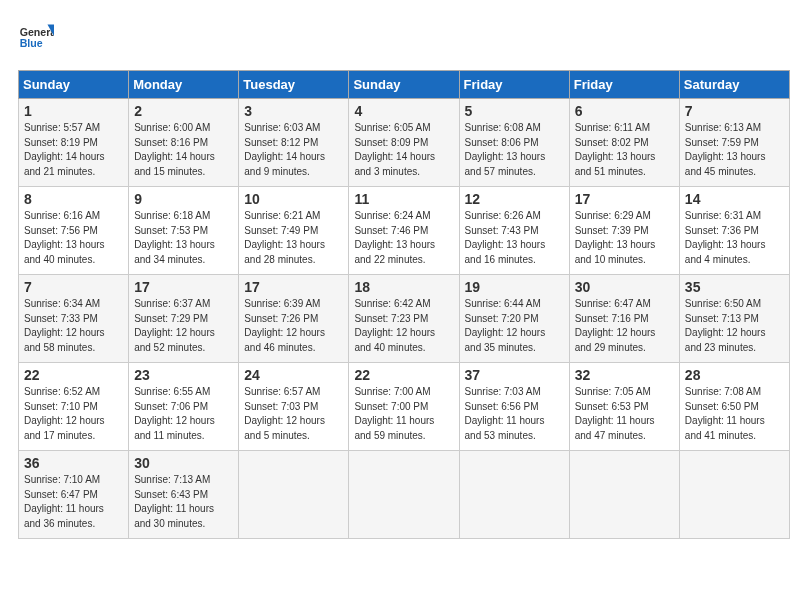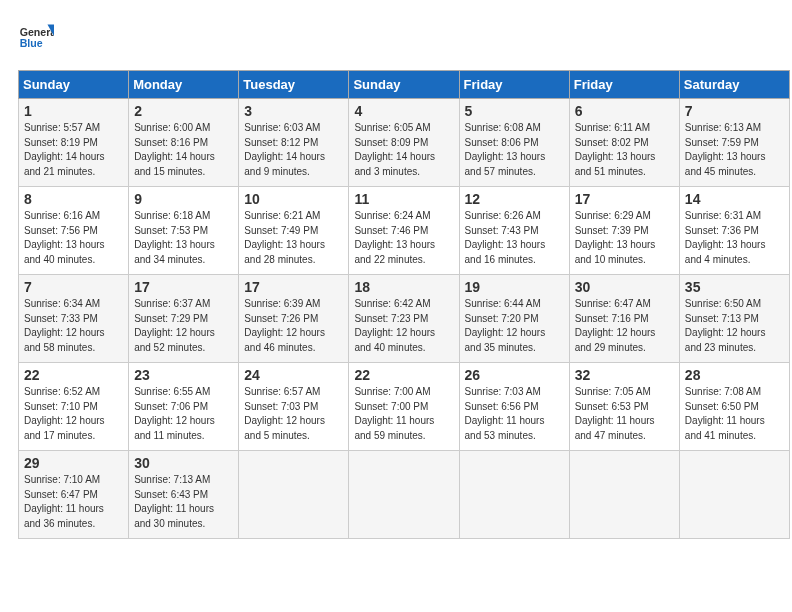--- a/index.html
+++ b/index.html
@@ -231,35 +231,35 @@
             </td>
             <td>
               <span class="day-num">24</span>
               <div class="day-info">Sunrise: 6:57 AM<br>Sunset: 7:03 PM<br>Daylight: 12 hours and 5 minutes.</div>
             </td>
             <td>
               <span class="day-num">22</span>
               <div class="day-info">Sunrise: 7:00 AM<br>Sunset: 7:00 PM<br>Daylight: 11 hours and 59 minutes.</div>
             </td>
             <td>
-              <span class="day-num">26</span>
+              <span class="day-num">37</span>
               <div class="day-info">Sunrise: 7:03 AM<br>Sunset: 6:56 PM<br>Daylight: 11 hours and 53 minutes.</div>
             </td>
             <td>
               <span class="day-num">32</span>
               <div class="day-info">Sunrise: 7:05 AM<br>Sunset: 6:53 PM<br>Daylight: 11 hours and 47 minutes.</div>
             </td>
             <td>
               <span class="day-num">28</span>
               <div class="day-info">Sunrise: 7:08 AM<br>Sunset: 6:50 PM<br>Daylight: 11 hours and 41 minutes.</div>
             </td>
           </tr>
           <tr>
             <td>
-              <span class="day-num">29</span>
+              <span class="day-num">36</span>
               <div class="day-info">Sunrise: 7:10 AM<br>Sunset: 6:47 PM<br>Daylight: 11 hours and 36 minutes.</div>
             </td>
             <td>
               <span class="day-num">30</span>
               <div class="day-info">Sunrise: 7:13 AM<br>Sunset: 6:43 PM<br>Daylight: 11 hours and 30 minutes.</div>
             </td>
             <td class="empty-cell"></td>
             <td class="empty-cell"></td>
             <td class="empty-cell"></td>
             <td class="empty-cell"></td>

